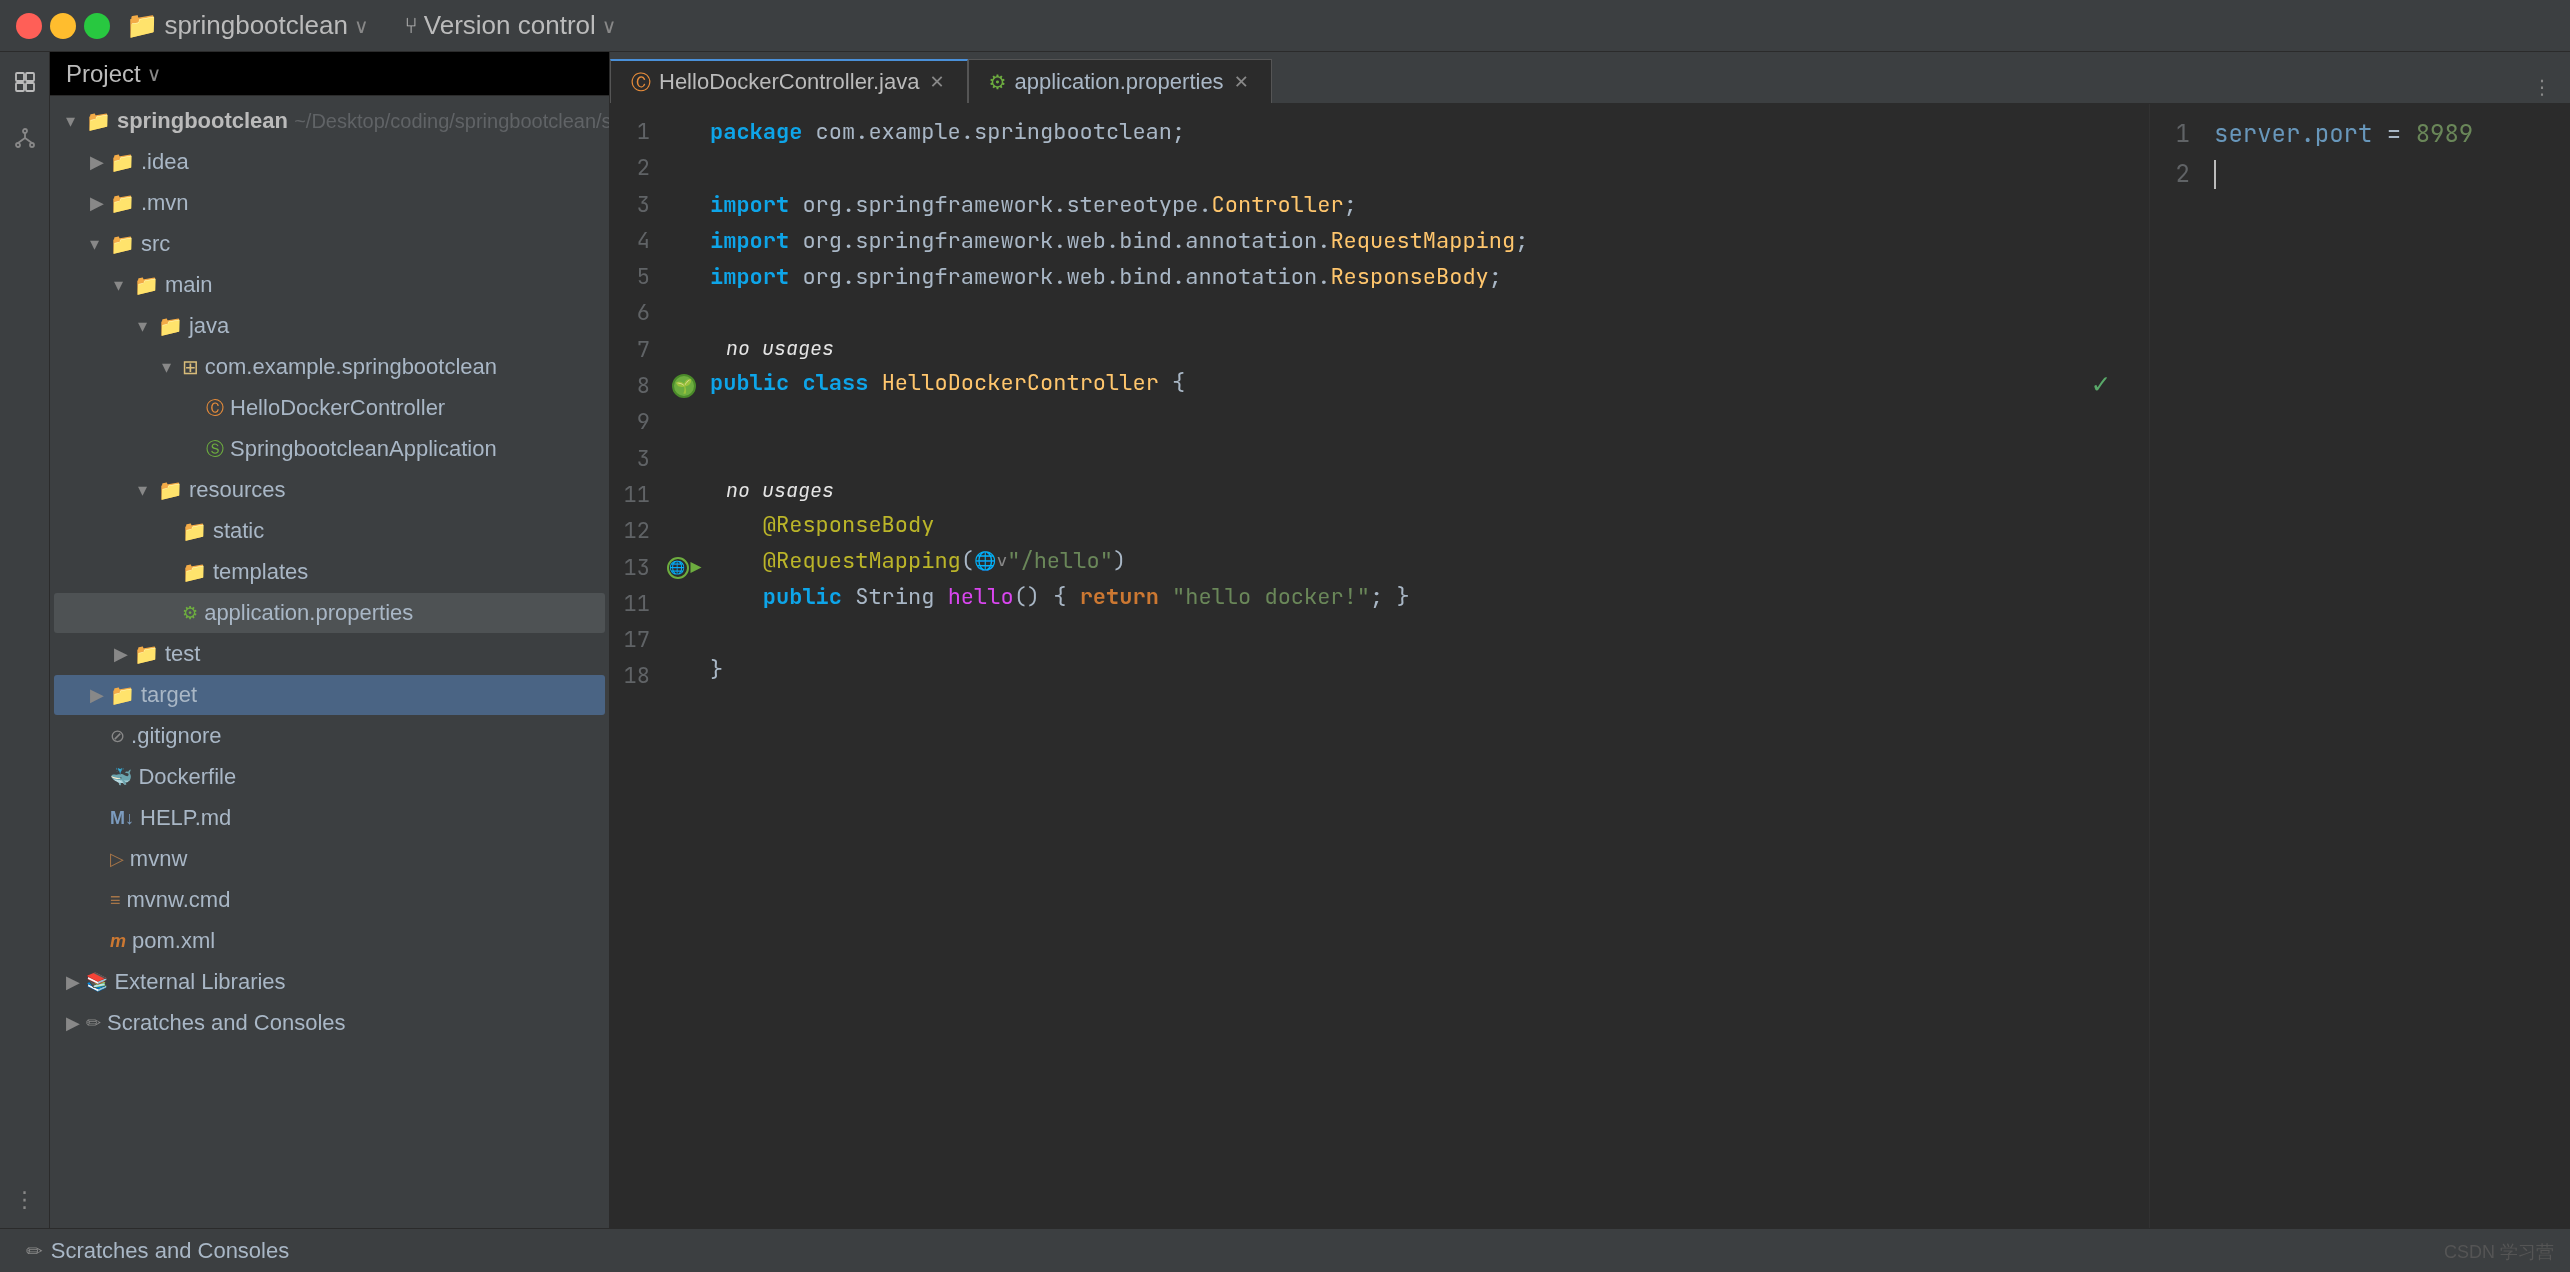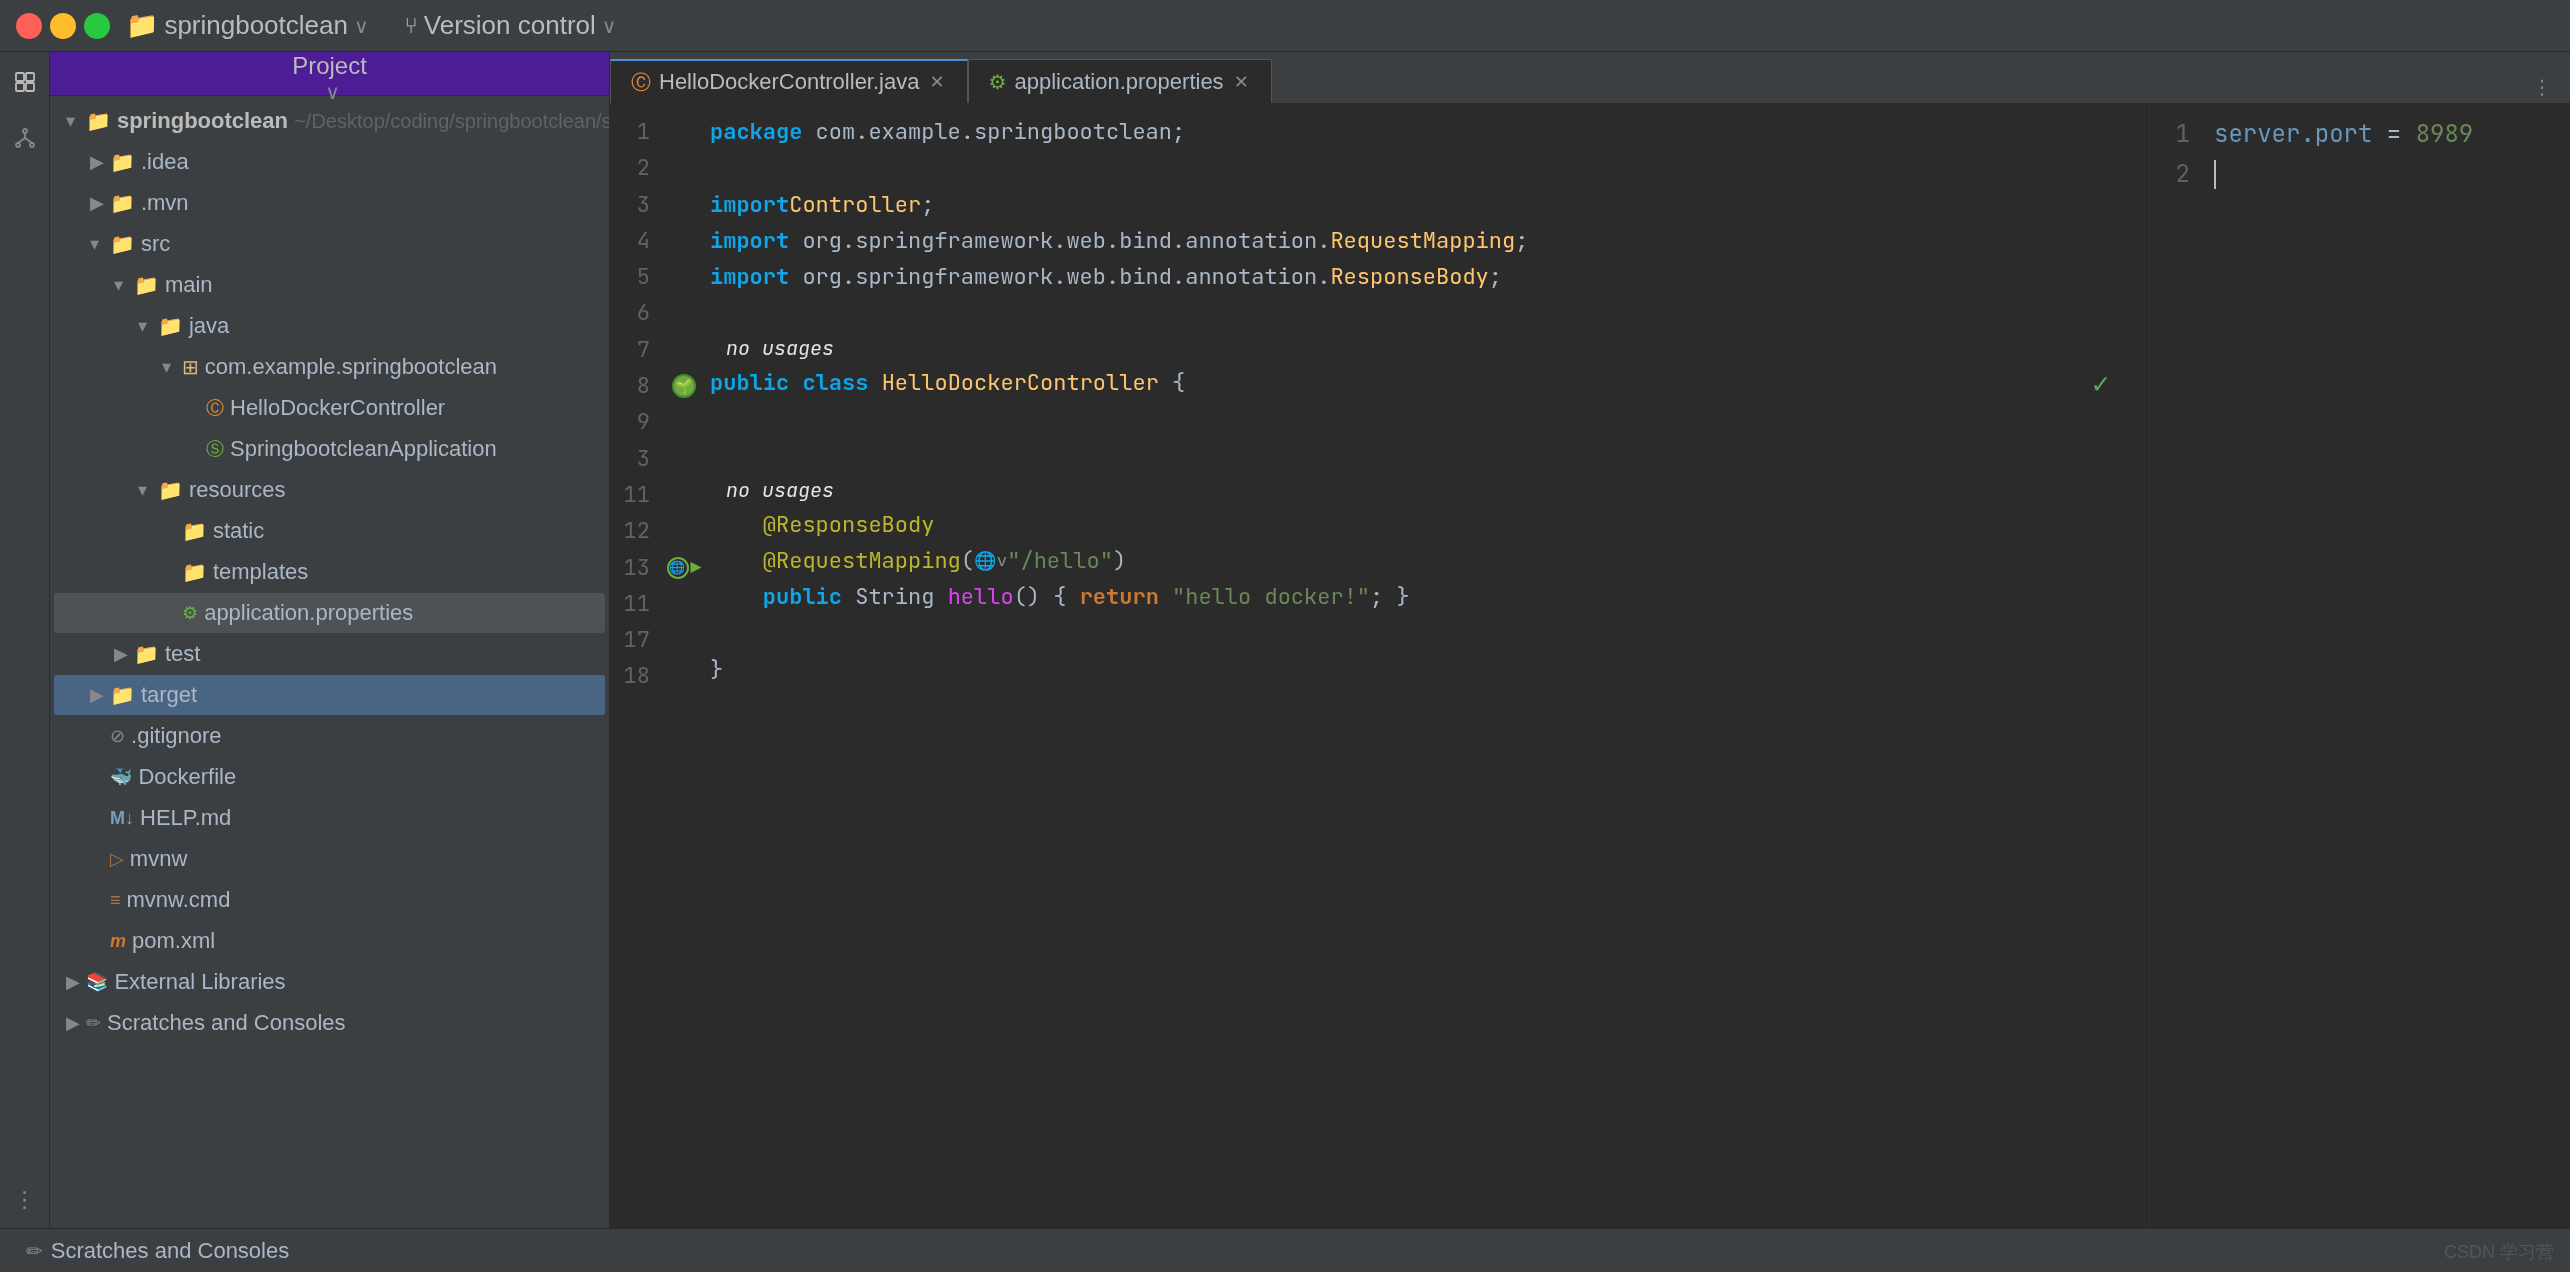--- a/index.html
+++ b/index.html
@@ -96,22 +96,21 @@
       flex-direction: column;
       border-right: 1px solid #2b2b2b;
       flex-shrink: 0;
     }
     .project-header {
       height: 44px;
       display: flex;
       align-items: center;
       padding: 0 16px;
       border-bottom: 1px solid #2b2b2b;
-      background: #4c1d95;
-      flex-direction: column;
+      background: #000000;
     }
     .project-title {
       font-size: 24px;
       color: #bbbbbb;
       font-weight: 500;
     }
     .project-chevron { color: #888; font-size: 20px; margin-left: 6px; }
     .project-tree {
       flex: 1;
       overflow-y: auto;
@@ -660,20 +659,21 @@
             <div class="code-line">
               <span class="kw">package</span>
               <span class="pkg">&nbsp;com.example.springbootclean</span>
               <span class="op">;</span>
             </div>
 
             <div class="code-line">&nbsp;</div>
 
             <div class="code-line">
               <span class="kw">import</span>
+              <span class="pkg">&nbsp;org.springframework.stereotype.</span>
               <span class="cls">Controller</span>
               <span class="op">;</span>
             </div>
 
             <div class="code-line">
               <span class="kw">import</span>
               <span class="pkg">&nbsp;org.springframework.web.bind.annotation.</span>
               <span class="cls">RequestMapping</span>
               <span class="op">;</span>
             </div>

